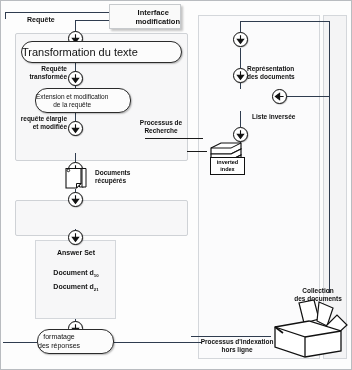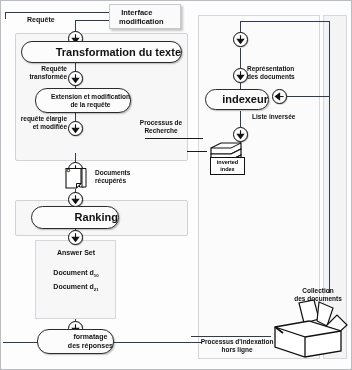--- a/index.html
+++ b/index.html
@@ -30,34 +30,34 @@
     border:1px solid #d4d7db;
     box-sizing:border-box;
   }
   
   .node{
     position:absolute;
     background:#fcfcfc;
     border:1.4px solid #2b2b2b;
     border-radius:14px;
     box-sizing:border-box;
-    display:flex;align-items:center;justify-content:flex-end;
+    display:flex;align-items:center;justify-content:flex-start;
     text-align:center;
     color:#111;
-    font-weight:bold;
+    font-weight:normal;
     line-height:1.15;
     box-shadow:1px 1px 1.5px rgba(0,0,0,.25);
   }
   
   .boxnode{
     position:absolute;
     background:#fafafa;
     border:1px solid #c7cacd;
     box-sizing:border-box;
-    display:flex;align-items:center;justify-content:flex-start;
+    display:flex;align-items:center;justify-content:flex-end;
     text-align:center;
     color:#111;font-weight:bold;line-height:1.2;
     box-shadow:1.5px 1.5px 2px rgba(0,0,0,.22);
   }
   
   .lbl{
     position:absolute;
     color:#111;
     font-weight:bold;
     line-height:1.18;
@@ -216,34 +216,28 @@
   </div>
 
   <div class="node" style="left:34px;top:87px;width:96px;height:25px;font-size:6.5px;border-radius:12px;">
     <div>
       <span>Extension et modification</span><br>
       <span>de la requête</span>
     </div>
   </div>
 
 
-  <div class="node" style="left:30px;top:205px;width:88px;height:23px;font-size:11px;">
-    <span>Ranking</span>
-  </div>
 
   <div class="node" style="left:36px;top:328px;width:77px;height:25px;font-size:7px;border-radius:12px;">
     <div>
       <span>formatage</span><br>
       <span>des réponses</span>
     </div>
   </div>
 
-  <div class="node" style="left:204px;top:88px;width:64px;height:21px;font-size:11px;">
-    <span>indexeur</span>
-  </div>
 
   <div class="lbl" style="left:26px;top:15px;font-size:7px;">
     <span>Requête</span>
   </div>
 
   <div class="lbl" style="left:14px;top:64px;font-size:6.5px;text-align:right;width:52px;">
     <span>Requête</span><br>
     <span>transformée</span>
   </div>
 

